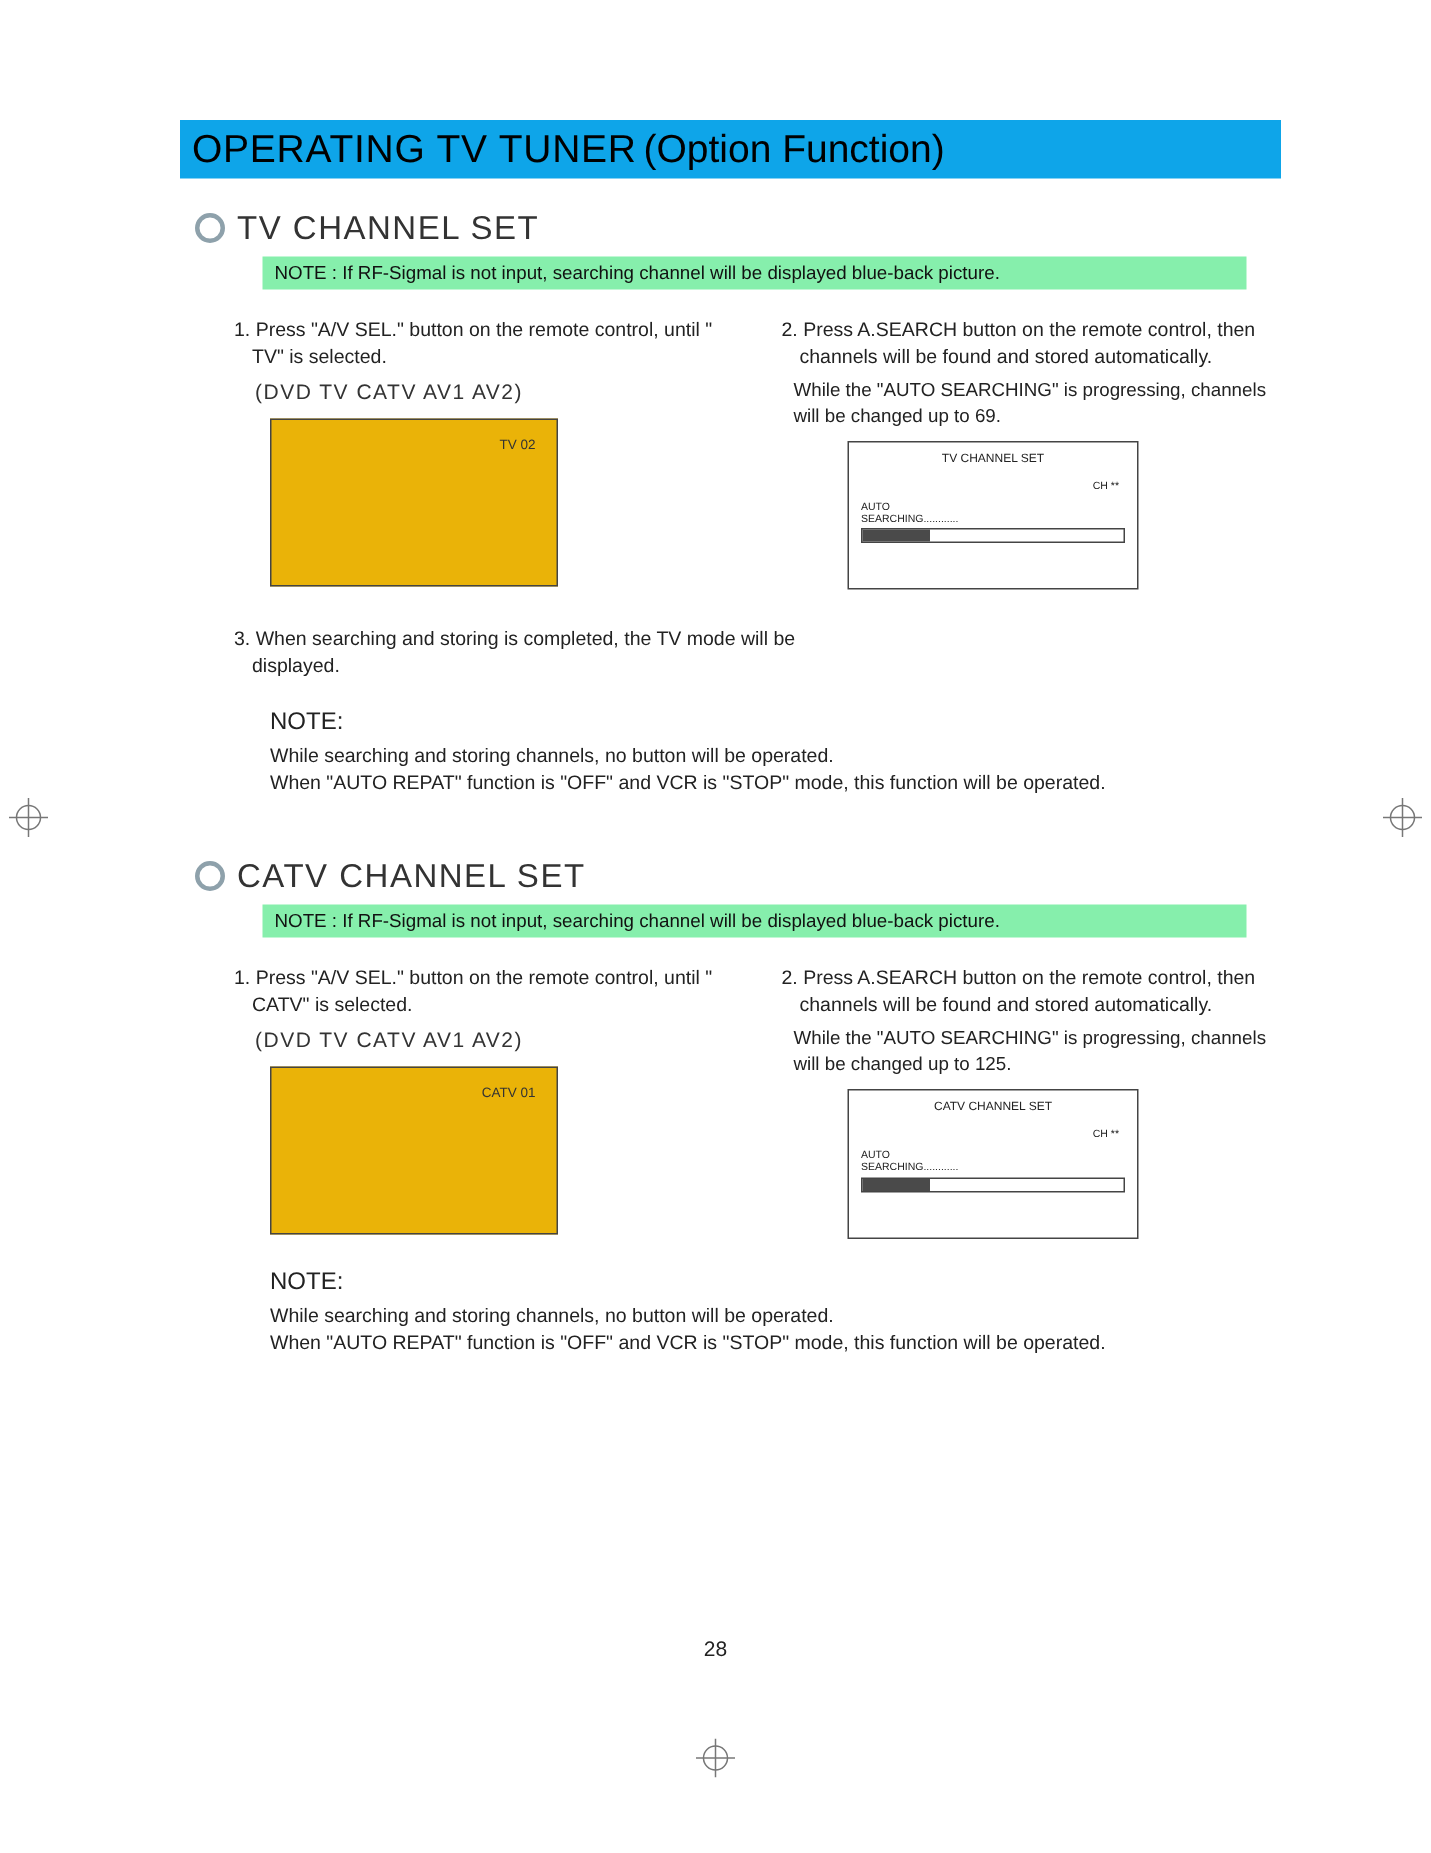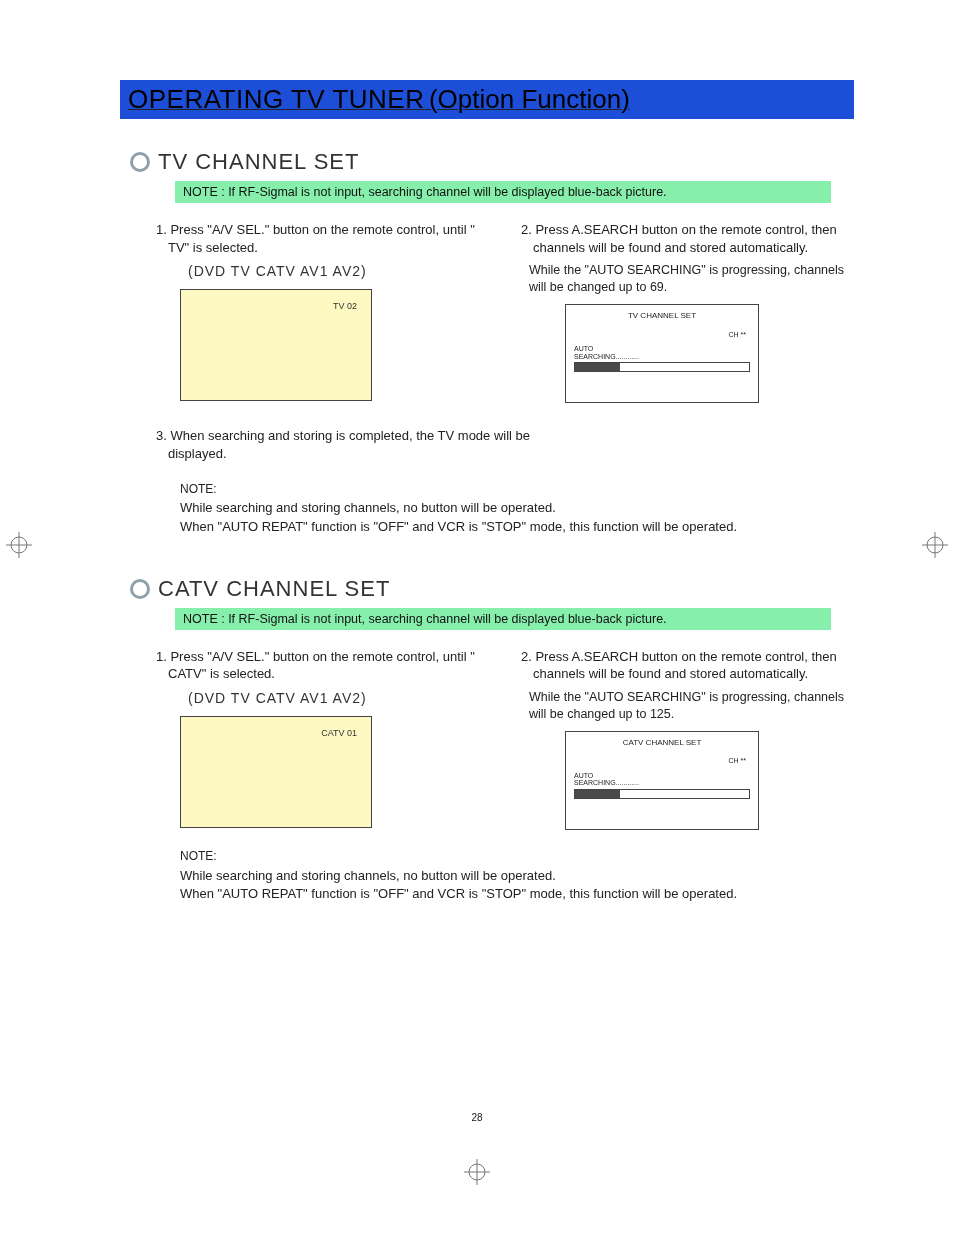--- a/index.html
+++ b/index.html
@@ -9,24 +9,23 @@
     font-family: Arial, Helvetica, sans-serif;
     color: #222;
     width: 954px;
     height: 1235px;
     position: relative;
   }
   .page {
     padding: 80px 100px 40px 120px;
   }
   .title-bar {
-    background: #1d4ed8;
+    background: #0ea5e9;
     padding: 4px 8px 4px 8px;
-    margin-bottom: 30px;
-    text-decoration: underline;
+    margin-bottom: 20px;
   }
   .title-bar .t1 {
     font-size: 26px;
     letter-spacing: 0.5px;
     color: #000;
     font-weight: 400;
     font-stretch: condensed;
   }
   .title-bar .t2 {
     font-size: 26px;
@@ -75,32 +74,32 @@
     font-size: 13px;
     line-height: 1.35;
   }
   .step {
     margin-bottom: 6px;
     text-indent: -12px;
     padding-left: 12px;
     margin-left: 6px;
   }
   .inputs-line {
-    margin-left: 38px;
+    margin-left: 20px;
     font-size: 14px;
     letter-spacing: 1px;
     color: #333;
     margin-bottom: 8px;
   }
   .tv-box {
     margin-left: 30px;
     width: 190px;
     height: 110px;
     border: 1px solid #444;
-    background: #fef9c3;
+    background: #eab308;
     position: relative;
   }
   .tv-box .corner-label {
     position: absolute;
     top: 10px;
     right: 14px;
     font-size: 9px;
     color: #333;
   }
   .screen-box {
@@ -158,29 +157,29 @@
     max-width: 380px;
   }
   .note-block {
     margin-left: 60px;
     margin-top: 18px;
     font-size: 13px;
     line-height: 1.4;
     max-width: 680px;
   }
   .note-block .nh {
-    font-size: 12px;
+    font-size: 16px;
     margin-bottom: 2px;
   }
   .page-num {
     text-align: center;
     position: absolute;
-    bottom: 112px;
+    bottom: 128px;
     left: 0; right: 0;
-    font-size: 10px;
+    font-size: 14px;
   }
   .regmark {
     position: absolute;
     width: 26px;
     height: 26px;
   }
   .regmark.left { left: 6px; top: 532px; }
   .regmark.right { right: 6px; top: 532px; }
   .regmark.bottom { left: 50%; transform: translateX(-50%); bottom: 50px; }
   .regmark svg { width: 100%; height: 100%; }

